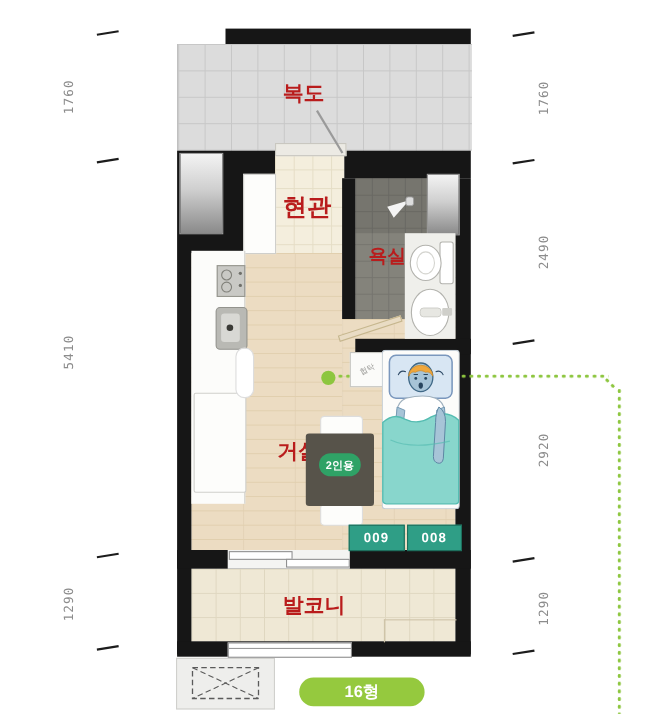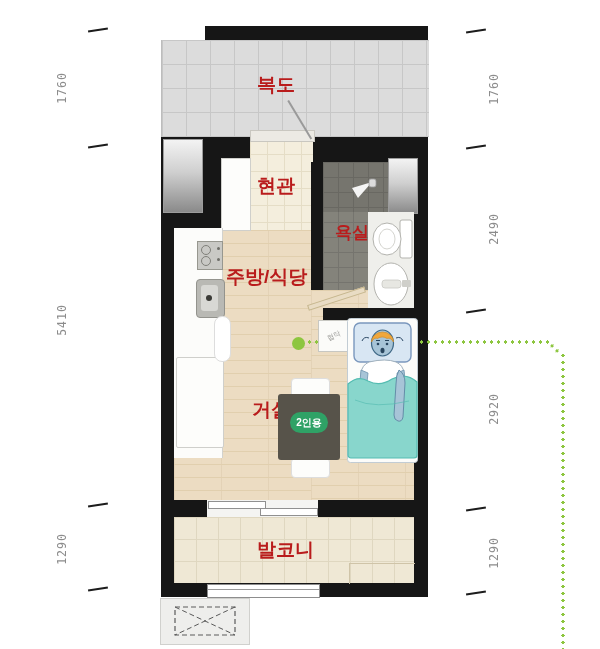--- a/index.html
+++ b/index.html
@@ -70,21 +70,21 @@
   <div class="wall" style="left:161px;top:230px;width:13px;height:365px;"></div>
   <div class="wall" style="left:323px;top:308px;width:105px;height:14px;"></div>
   <div class="wall" style="left:161px;top:500px;width:267px;height:17px;"></div>
   <div class="wall" style="left:161px;top:583px;width:267px;height:14px;"></div>
 
   <div class="shaft" style="left:163px;top:139px;width:38px;height:72px;"></div>
   <div class="whitebox" style="left:221px;top:158px;width:28px;height:71px;"></div>
   <div class="shaft" style="left:388px;top:158px;width:28px;height:54px;"></div>
 
   <div class="abs tiles-entrance" style="left:250px;top:137px;width:63px;height:93px;"></div>
-  <div class="roomlabel" style="left:257px;top:173px;font-size:19px;">현관</div>
+  <div class="roomlabel" style="left:257px;top:173px;font-size:22px;">현관</div>
 
   <div class="abs tiles-bath" style="left:323px;top:162px;width:91px;height:146px;"></div>
   <div class="abs" style="left:323px;top:162px;width:91px;height:50px;background:rgba(0,0,0,.10);"></div>
   <div class="abs" style="left:368px;top:212px;width:46px;height:96px;background:#efefeb;z-index:3;"></div>
 
   <svg class="abs" style="left:348px;top:176px;width:30px;height:28px;z-index:4;" viewBox="0 0 30 28">
     <path d="M24 6 L4 12 L10 22 Z" fill="#ffffff" opacity="0.92"></path>
     <rect x="21" y="3" width="7" height="8" rx="2" fill="#dddddd" stroke="#9a9a9a" stroke-width="0.8"></rect>
   </svg>
 
@@ -99,21 +99,20 @@
     <rect x="10" y="20" width="19" height="8" rx="3" fill="#e7e7e2" stroke="#c9c9c4" stroke-width="0.8"></rect>
     <rect x="30" y="20" width="9" height="7" rx="1" fill="#cfcfca"></rect>
   </svg>
   <div class="roomlabel" style="left:335px;top:221px;font-size:17px;">욕실</div>
 
   <div class="abs" style="left:308px;top:305px;width:58px;height:4px;background:#e9dcc4;border:1px solid #c6b68d;
               transform:rotate(-18deg);transform-origin:0 50%;z-index:4;"></div>
 
   <div class="abs wood" style="left:174px;top:230px;width:137px;height:270px;"></div>
   <div class="abs wood" style="left:311px;top:290px;width:103px;height:210px;"></div>
-  <div class="roomlabel" style="left:226px;top:264px;font-size:19px;">주방/식당</div>
 
   <div class="abs" style="left:174px;top:228px;width:48px;height:230px;background:#fcfcfa;
               border-right:1px solid #d2d2ce;z-index:3;"></div>
   <div class="abs" style="left:197px;top:241px;width:24px;height:27px;background:#c9c9c5;border:1px solid #97978f;z-index:4;">
     <div style="position:absolute;left:3px;top:3px;width:8px;height:8px;border-radius:50%;border:1.5px solid #80807a;"></div>
     <div style="position:absolute;left:3px;top:14px;width:8px;height:8px;border-radius:50%;border:1.5px solid #80807a;"></div>
     <div style="position:absolute;right:2px;top:5px;width:3px;height:3px;border-radius:50%;background:#6f6f69;"></div>
     <div style="position:absolute;right:2px;top:16px;width:3px;height:3px;border-radius:50%;background:#6f6f69;"></div>
   </div>
   <div class="abs" style="left:196px;top:279px;width:27px;height:37px;background:#b9b9b4;border-radius:4px;
@@ -157,20 +156,24 @@
       <circle cx="40" cy="26" r="1.3" fill="#28455e"></circle>
     <path d="M29 22.5 l4 0 M38 22.5 l4 0" stroke="#28455e" stroke-width="1"></path>
     <ellipse cx="35.5" cy="32.5" rx="2" ry="2.8" fill="#28455e"></ellipse>
     <path d="M22 44 q-7 3 -8 11 l0 16 43 0 0 -16 q-1 -8 -8 -11 q-10 -4 -27 0 z" fill="#ffffff" stroke="#9fb0bd"></path>
     <path d="M14 52 l-2 22 7 0 2 -19 z M57 52 l2 22 -7 0 -2 -19 z" fill="#a7c4d7" stroke="#6d93ae" stroke-width="0.8"></path>
     <path d="M1 66 q10 -9 20 -3 q12 6 24 -2 q14 -7 25 3 l0 73 a3 3 0 0 1 -3 3 l-63 0 a3 3 0 0 1 -3 -3 z" fill="#88d6cc" stroke="#54bcb1" stroke-width="1.2"></path>
     <path d="M52 52 q6 4 6 13 l-2 34 q-1 5 -5 4 q-4 -1 -4 -6 l2 -31 q0 -9 3 -14 z" fill="#a7c4d7" stroke="#5d86a3" stroke-width="0.9"></path>
     <path d="M8 82 q20 9 54 1" stroke="#54bcb1" stroke-width="1" fill="none" opacity="0.65"></path>
   </svg>
 
+  <div class="badge-teal" style="left:317px;top:477px;width:103px;height:24px;">
+    <div>009</div>
+    <div>008</div>
+  </div>
 
   <div class="abs tiles-balcony" style="left:174px;top:517px;width:240px;height:66px;"></div>
   <div class="abs" style="left:349px;top:563px;width:65px;height:20px;border-left:1px solid #cfc4a8;
               border-top:1px solid #cfc4a8;z-index:2;"></div>
   <div class="roomlabel" style="left:257px;top:537px;font-size:19px;">발코니</div>
 
   <div class="abs" style="left:207px;top:500px;width:111px;height:17px;background:#f4f4f2;z-index:3;">
     <div style="position:absolute;left:1px;top:1px;width:56px;height:6px;background:#fff;border:1px solid #909090;"></div>
     <div style="position:absolute;left:53px;top:8px;width:56px;height:6px;background:#fff;border:1px solid #909090;"></div>
   </div>
@@ -180,20 +183,25 @@
   </div>
 
   <div class="abs" style="left:160px;top:598px;width:88px;height:45px;background:#eeeeec;border:1px solid #d0d0cd;z-index:1;">
     <svg width="88" height="45" viewBox="0 0 88 45">
       <rect x="14" y="8" width="60" height="28" fill="none" stroke="#5a5a5a" stroke-width="1.2" stroke-dasharray="5 3"></rect>
       <line x1="14" y1="8" x2="74" y2="36" stroke="#5a5a5a" stroke-width="1" stroke-dasharray="5 3"></line>
       <line x1="74" y1="8" x2="14" y2="36" stroke="#5a5a5a" stroke-width="1" stroke-dasharray="5 3"></line>
     </svg>
   </div>
 
+  <div class="abs" style="left:272px;top:616px;width:114px;height:26px;background:#95c93e;border-radius:13px;
+              display:flex;align-items:center;justify-content:center;color:#fff;font-weight:700;
+              font-size:15px;z-index:6;">
+    <span>16형</span>
+  </div>
 
   <div class="tick" style="left:88px;top:29px;"></div>
   <div class="dim" style="left:38px;top:81px;">1760</div>
   <div class="tick" style="left:88px;top:145px;"></div>
   <div class="dim" style="left:38px;top:313px;">5410</div>
   <div class="tick" style="left:88px;top:504px;"></div>
   <div class="dim" style="left:38px;top:542px;">1290</div>
   <div class="tick" style="left:88px;top:588px;"></div>
 
   <div class="tick" style="left:466px;top:30px;"></div>

